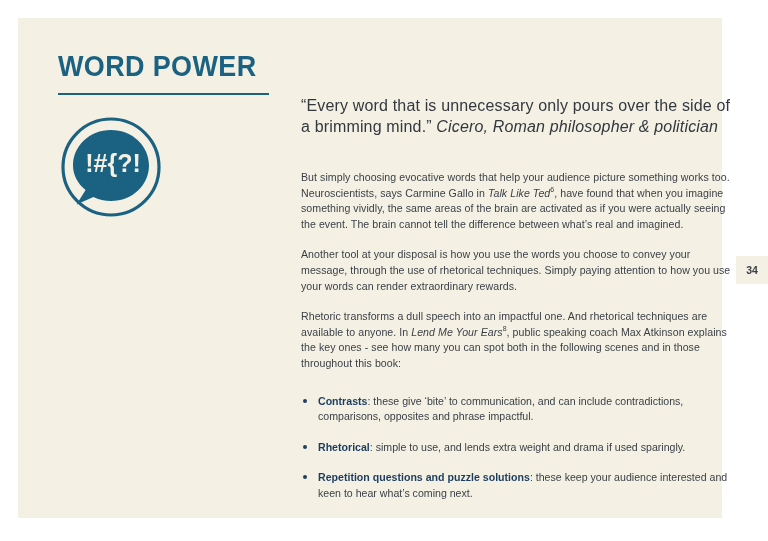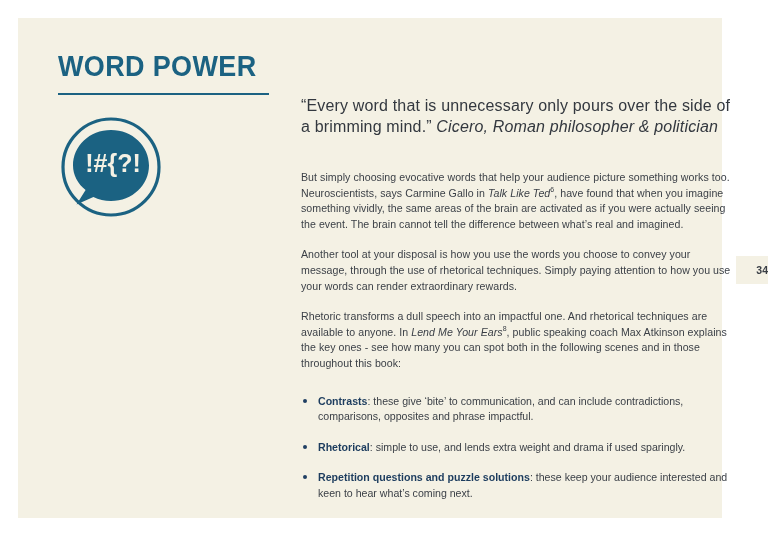--- a/index.html
+++ b/index.html
@@ -133,21 +133,21 @@
     left: 736px;
     top: 256px;
     width: 32px;
     height: 28px;
     background: #f4f1e4;
     color: #3a3f46;
     font-size: 10.5px;
     font-weight: bold;
     display: flex;
     align-items: center;
-    justify-content: flex-end;
+    justify-content: center;
   }
 </style>
 </head>
 <body>
 
 <div id="page-sheet">
 
   <div id="left-column">
     <h1 id="page-title">WORD POWER</h1>
     <div id="title-rule"></div>

